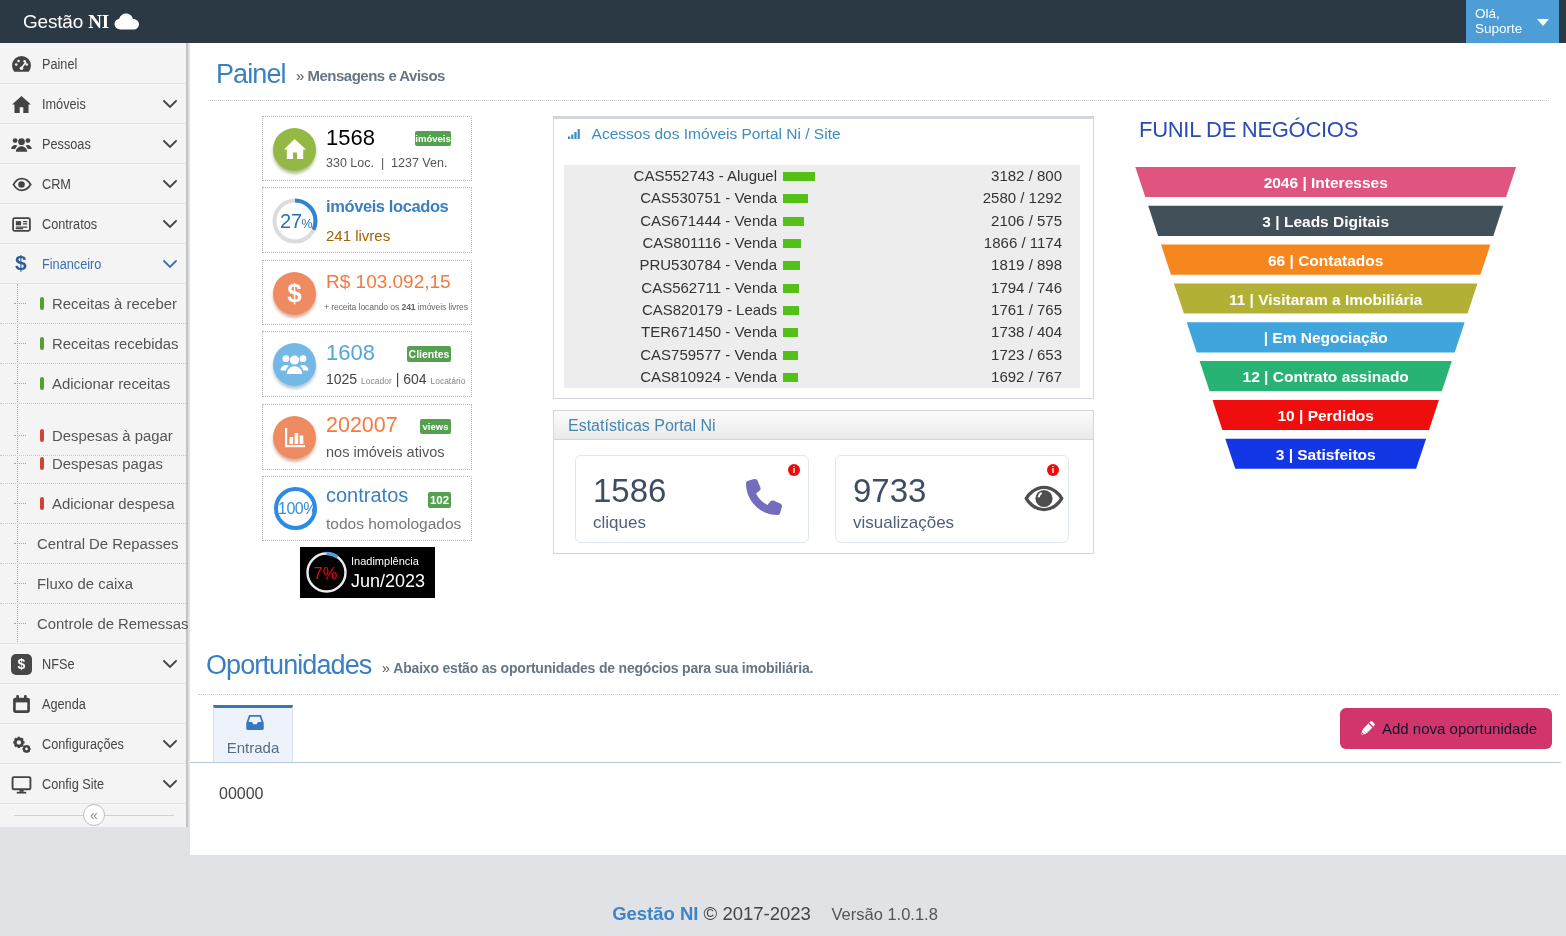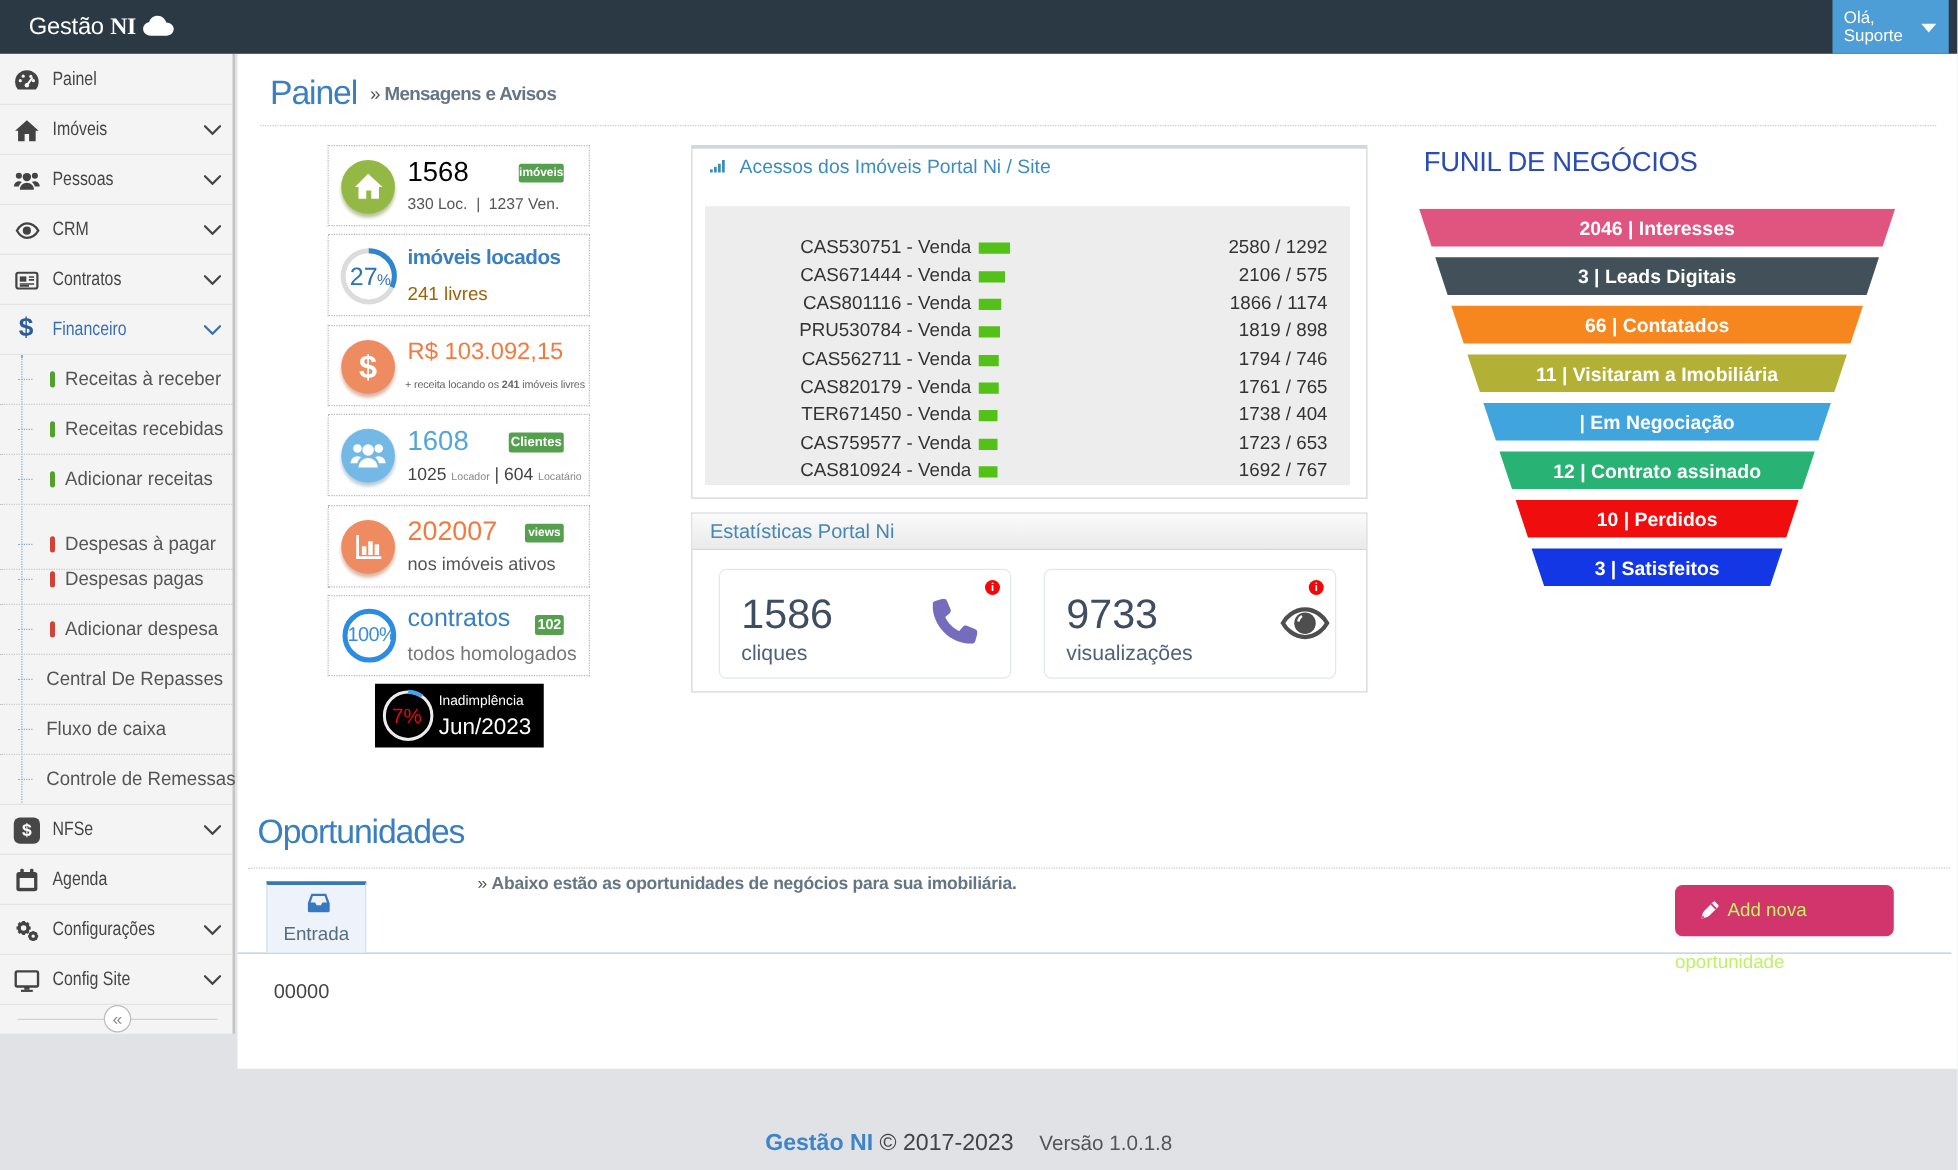--- a/index.html
+++ b/index.html
@@ -320,20 +320,25 @@
           <g fill="#3c8dbc">
             <rect x="0" y="9.5" width="2.2" height="2.5"></rect>
             <rect x="3.2" y="7.5" width="2.2" height="4.5"></rect>
             <rect x="6.4" y="5" width="2.2" height="7"></rect>
             <rect x="9.6" y="2" width="2.2" height="10"></rect>
           </g>
         </svg>
       &nbsp;Acessos dos Imóveis Portal Ni / Site
     </div>
     <div class="abs" style="left:10px; top:46px; width:516px; height:223px; background:#ededed; font-size:15px; color:#333;">
+      <div class="arow" style="top:2px;">
+          <span class="al">CAS552743 - Aluguel</span>
+          <span class="ab" style="width:32px;"></span>
+          <span class="an">3182 / 800</span>
+        </div>
       <div class="arow" style="top:24px;">
           <span class="al">CAS530751 - Venda</span>
           <span class="ab" style="width:25px;"></span>
           <span class="an">2580 / 1292</span>
         </div>
       <div class="arow" style="top:47px;">
           <span class="al">CAS671444 - Venda</span>
           <span class="ab" style="width:21px;"></span>
           <span class="an">2106 / 575</span>
         </div>
@@ -346,21 +351,21 @@
           <span class="al">PRU530784 - Venda</span>
           <span class="ab" style="width:17px;"></span>
           <span class="an">1819 / 898</span>
         </div>
       <div class="arow" style="top:114px;">
           <span class="al">CAS562711 - Venda</span>
           <span class="ab" style="width:16px;"></span>
           <span class="an">1794 / 746</span>
         </div>
       <div class="arow" style="top:136px;">
-          <span class="al">CAS820179 - Venda</span>
+          <span class="al">CAS820179 - Leads</span>
           <span class="ab" style="width:16px;"></span>
           <span class="an">1761 / 765</span>
         </div>
       <div class="arow" style="top:158px;">
           <span class="al">TER671450 - Venda</span>
           <span class="ab" style="width:15px;"></span>
           <span class="an">1738 / 404</span>
         </div>
       <div class="arow" style="top:181px;">
           <span class="al">CAS759577 - Venda</span>
@@ -411,30 +416,30 @@
     <text class="ftxt" x="195.7" y="176.3" text-anchor="middle">| Em Negociação</text>
     <polygon points="69.6,194.1 321.8,194.1 311.8,224.2 79.6,224.2" fill="#28b374"></polygon>
     <text class="ftxt" x="195.7" y="215.1" text-anchor="middle">12 | Contrato assinado</text>
     <polygon points="82.5,232.9 308.9,232.9 299.0,263.0 92.4,263.0" fill="#f00d0d"></polygon>
     <text class="ftxt" x="195.7" y="253.9" text-anchor="middle">10 | Perdidos</text>
     <polygon points="95.3,271.7 296.1,271.7 286.1,301.8 105.3,301.8" fill="#1437e6"></polygon>
     <text class="ftxt" x="195.7" y="292.7" text-anchor="middle">3 | Satisfeitos</text>
   </svg>
 
   <div class="abs h1" style="left:206px; top:650px;">Oportunidades</div>
-  <div class="abs" style="left:382px; top:660px; font-size:14px; letter-spacing:-0.2px; color:#667585;margin-top:38px;"><span style="color:#555">»</span> <b>Abaixo estão as oportunidades de negócios para sua imobiliária.</b></div>
+  <div class="abs" style="left:382px; top:660px; font-size:14px; letter-spacing:-0.2px; color:#667585;"><span style="color:#555">»</span> <b>Abaixo estão as oportunidades de negócios para sua imobiliária.</b></div>
   <div class="abs dotline" style="left:198px; top:694px; width:1362px;"></div>
   <div class="abs" style="left:190px; top:762px; width:1371px; height:1px; background:#b9c8d7;"></div>
   <div class="abs" style="left:213px; top:705px; width:80px; height:57px; background:#eef3fb; border:1px solid #d8e0ea; border-top:3px solid #3878ae; border-bottom:none;">
     <svg class="abs" style="left:32px; top:6px;" width="18" height="16" viewBox="0 0 19 17">
         <path fill="#3878c0" d="M3.2 1 h12.6 l3 8.2 v6.3 a1.4 1.4 0 0 1-1.4 1.4 H1.6 A1.4 1.4 0 0 1 .2 15.5 V9.2 z M4.5 3 L2.6 8.4 h3.8 l1.3 2.5 h3.6 l1.3-2.5 h3.8 L14.5 3 z"></path>
       </svg>
     <div class="abs" style="left:0; top:31px; width:78px; text-align:center; font-size:15px; color:#5a6b7d;">Entrada</div>
   </div>
-  <div class="abs" style="left:1340px; top:708px; width:175px; height:41px; background:#d2356b; border-radius:6px; color:#bef264; font-size:15px; line-height:41px;">
+  <div class="abs" style="left:1340px; top:708px; width:212px; height:41px; background:#d2356b; border-radius:6px; color:#0f172a; font-size:15px; line-height:41px;">
     <svg class="abs" style="left:17px; top:11px;" width="20" height="20" viewBox="0 0 20 20">
         <g transform="rotate(45 10 10)">
           <rect x="7.2" y="1" width="5.6" height="12.5" rx="1" fill="#fff"></rect>
           <rect x="7.2" y="3.8" width="5.6" height="1.4" fill="#d2356b"></rect>
           <path d="M7.2 13.5 h5.6 L10 18.5 z" fill="#fff"></path>
           <path d="M9 15.8 L10 18.5 L11 15.8 z" fill="#d2356b"></path>
         </g>
       </svg>
     <span style="margin-left:42px;">Add nova oportunidade</span>
   </div>

